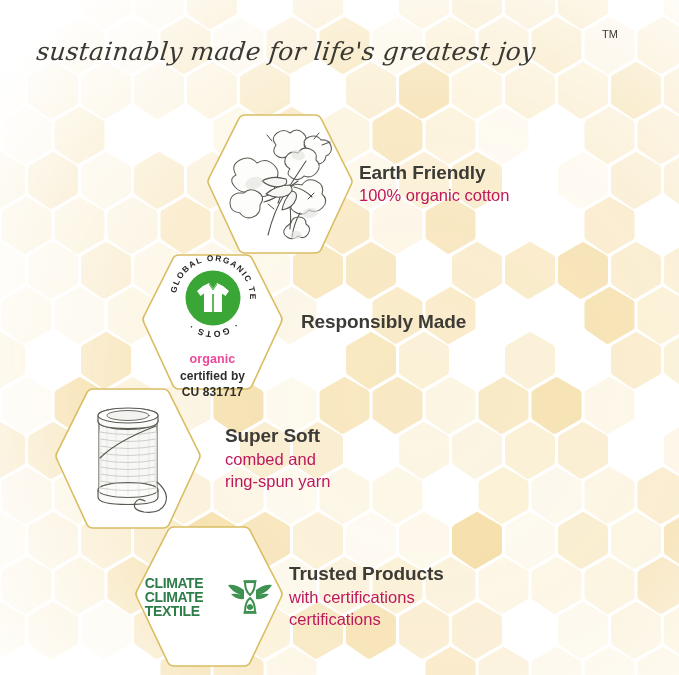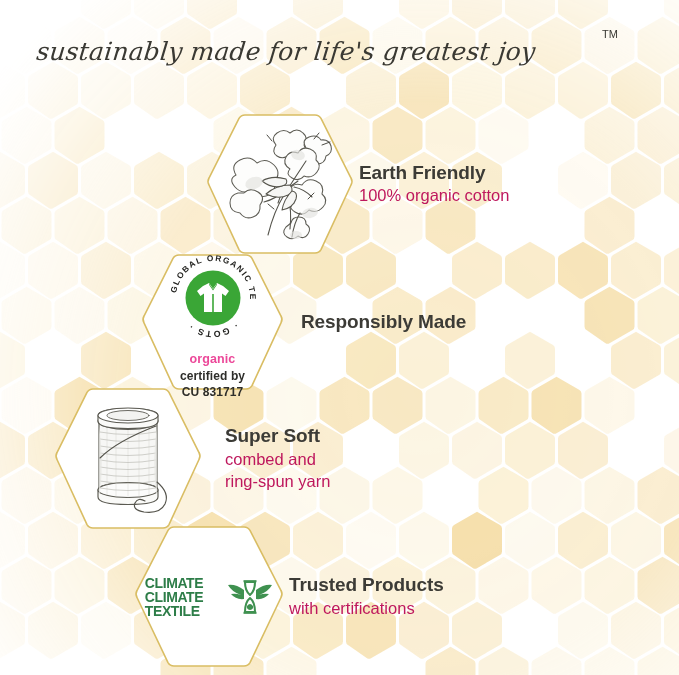--- a/index.html
+++ b/index.html
@@ -667,16 +667,17 @@
               <path d="M20 31 Q23 27 26 31 Q27 34 23 35 Q19 34 20 31 Z"></path>
             </g>
           </svg>
         </div>
       </div>
     </div>
 
     <div class="ftext" style="margin-left:4px;">
       <div class="ftitle">Trusted Products</div>
       <div class="fline">with certifications</div>
+      <div class="fline">certifications</div>
     </div>
   </div>
 
 </div>
 
 </body></html>

